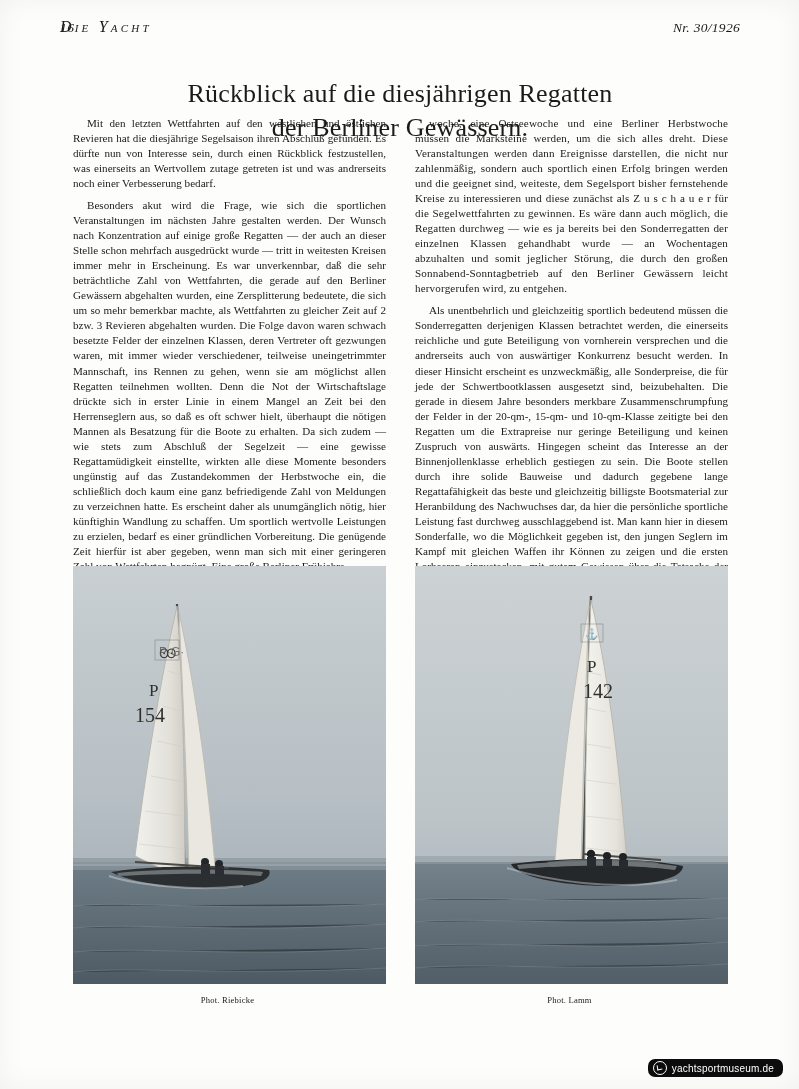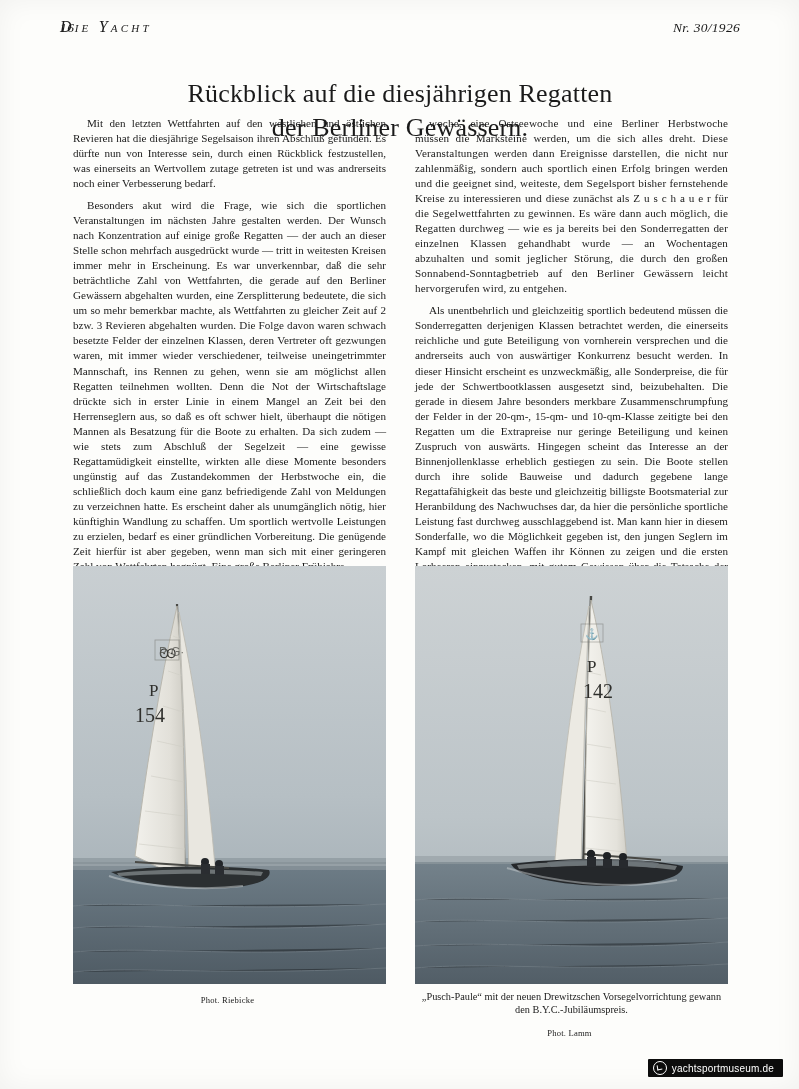--- a/index.html
+++ b/index.html
@@ -147,21 +147,21 @@
     letter-spacing: 0.2px;
   }
 
   .watermark {
     position: absolute;
     right: 16px;
     bottom: 12px;
     height: 18px;
     background: #0c0c0c;
     color: #ffffff;
-    border-radius: 1px;
+    border-radius: 7px;
     display: flex;
     align-items: center;
     padding: 0 9px 0 5px;
     font-family: "Liberation Sans", sans-serif;
     font-size: 10px;
     letter-spacing: 0.2px;
   }
   .watermark .wm-mark {
     width: 12px;
     height: 12px;
@@ -342,21 +342,20 @@
 
           <path d="M92,302 C 130,314 200,326 262,314" stroke="#d2d8da" stroke-width="2" fill="none" opacity="0.45"></path>
           <g stroke="#919ba1" stroke-width="1" opacity="0.32">
             <path d="M0,334 C 70,328 150,340 313,332"></path>
             <path d="M0,356 C 60,350 160,362 313,352"></path>
             <path d="M0,380 C 90,374 170,386 313,376"></path>
             <path d="M0,402 C 70,396 160,406 313,398"></path>
           </g>
         </svg>
       </div>
-      <div class="caption">„Pusch-Paule“ mit der neuen Drewitzschen Vorsegelvorrichtung gewann den B.Y.C.-Jubiläumspreis.</div>
       <div class="credit">Phot. Lamm</div>
     </div>
 
   </div>
 
   <div class="watermark">
     <span class="wm-mark"></span>
     <span>yachtsportmuseum.de</span>
   </div>
 

